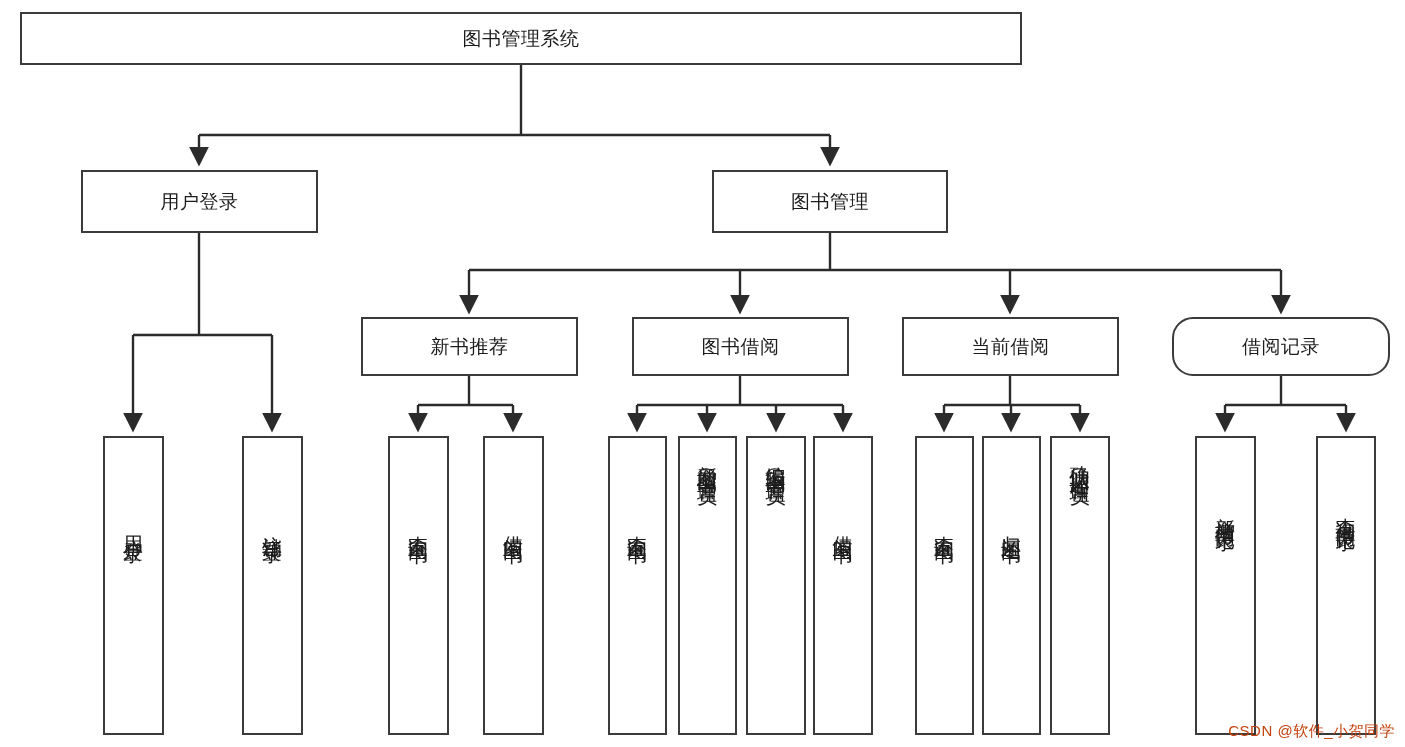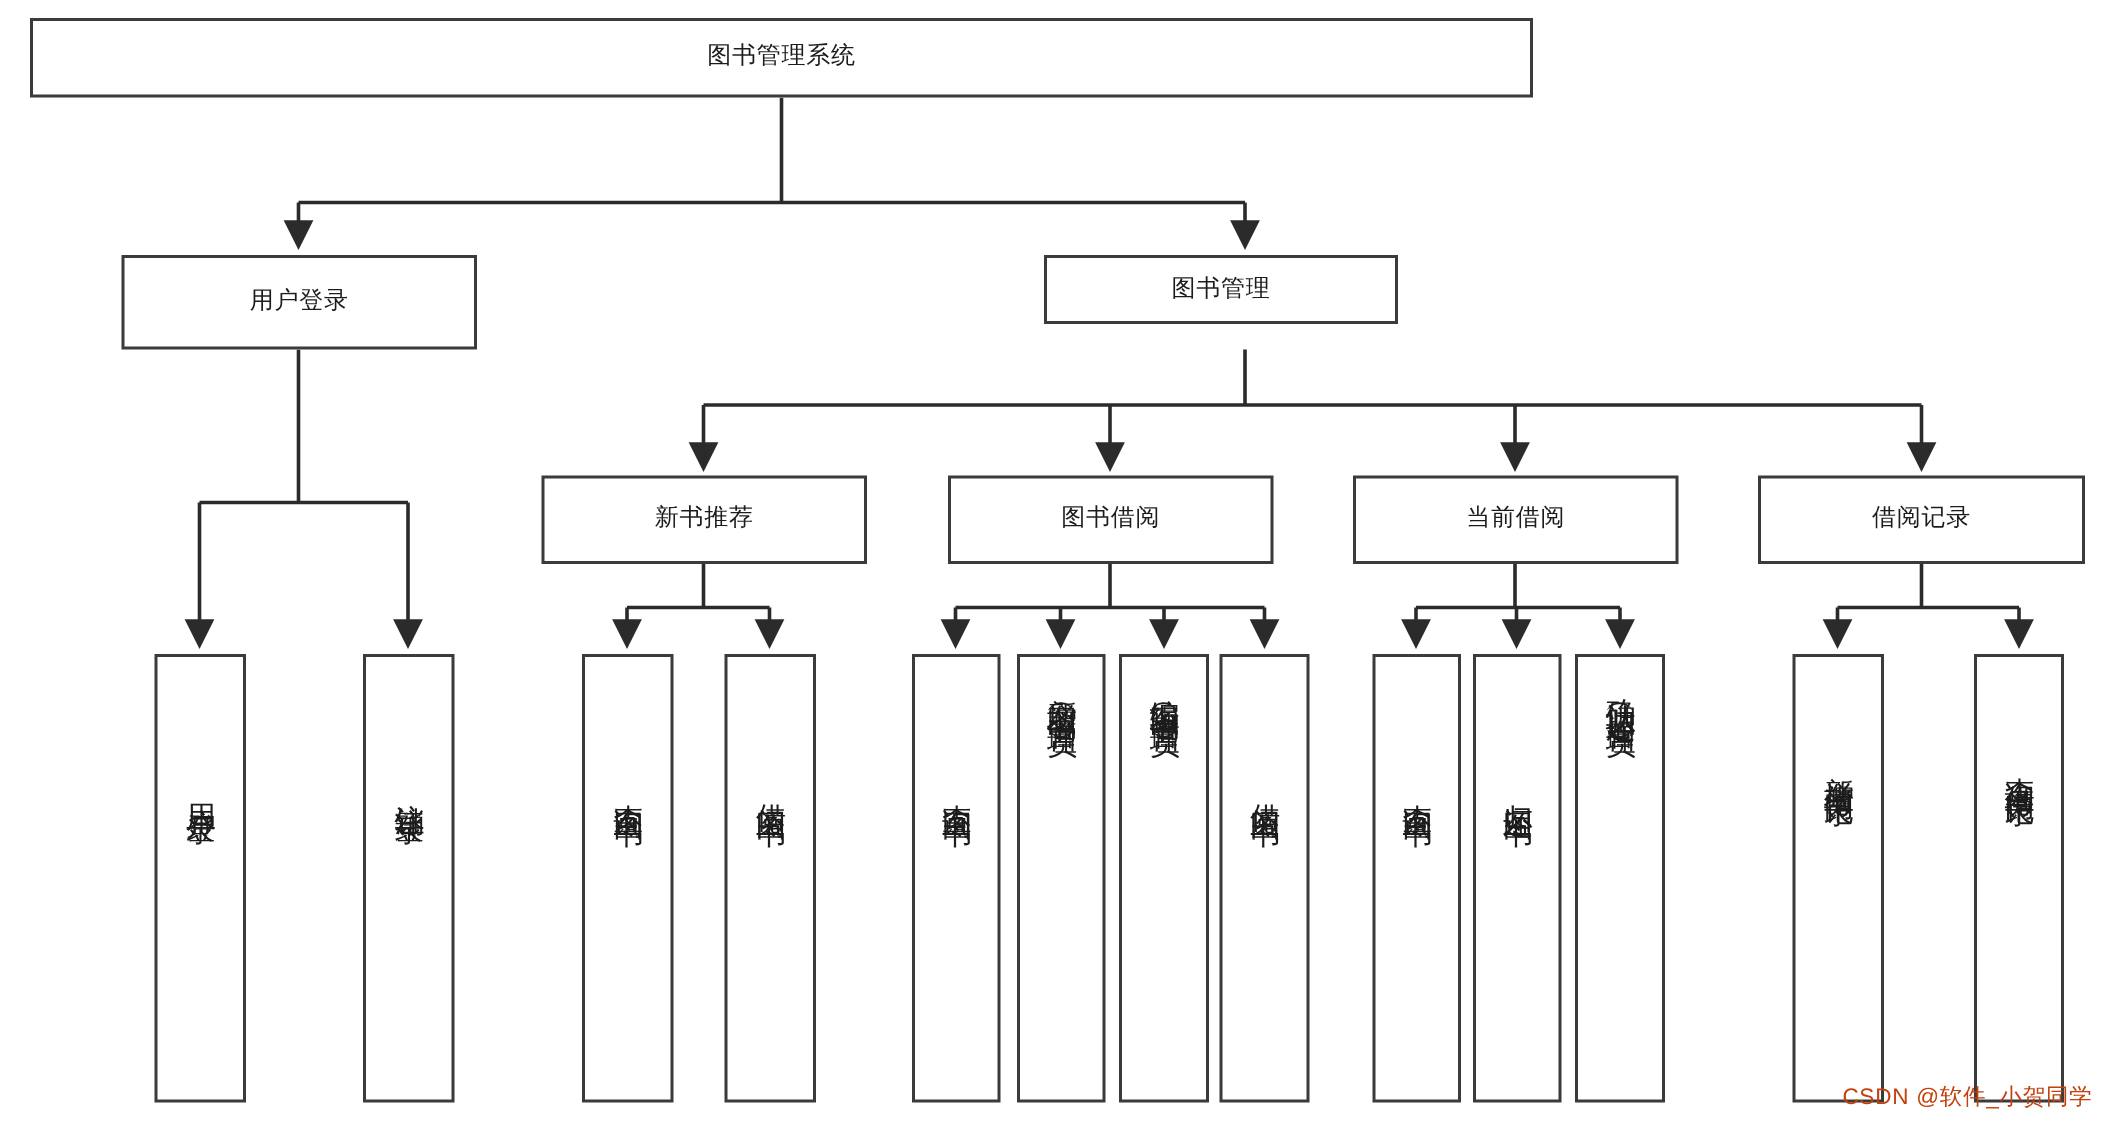--- a/index.html
+++ b/index.html
@@ -30,21 +30,21 @@
     position: absolute;
     box-sizing: border-box;
     background: #ffffff;
     border: 2.2px solid #3b3b3b;
     display: flex;
     align-items: center;
     justify-content: center;
     z-index: 2;
   }
   .node-label {
-    font-size: 16px;
+    font-size: 19px;
     line-height: 1.15;
     color: #1c1c1c;
     letter-spacing: 0.5px;
     white-space: nowrap;
   }
   .node.vertical {
     align-items: flex-start;
     justify-content: center;
     padding-top: 4px;
   }
@@ -132,34 +132,34 @@
     </g>
   </svg>
 
   <div class="node" style="left:20px; top:12px; width:1002px; height:53px;">
     <span class="node-label">图书管理系统</span>
   </div>
 
   <div class="node" style="left:81px; top:170px; width:237px; height:63px;">
     <span class="node-label">用户登录</span>
   </div>
-  <div class="node" style="left:696px; top:170px; width:236px; height:46px;">
+  <div class="node" style="left:712px; top:170px; width:236px; height:63px;">
     <span class="node-label">图书管理</span>
   </div>
 
   <div class="node" style="left:361px; top:317px; width:217px; height:59px;text-align:right;">
     <span class="node-label">新书推荐</span>
   </div>
   <div class="node" style="left:902px; top:317px; width:217px; height:59px;">
     <span class="node-label">当前借阅</span>
   </div>
   <div class="node" style="left:632px; top:317px; width:217px; height:59px;">
     <span class="node-label">图书借阅</span>
   </div>
-  <div class="node" style="left:1172px; top:317px; width:218px; height:59px;">
+  <div class="node" style="left:1172px; top:317px; width:218px; height:59px;border-radius:21px;">
     <span class="node-label">借阅记录</span>
   </div>
 
   <div class="node vertical mid" style="left:103px; top:436px; width:61px; height:299px;">
     <span class="node-label">用户登录</span>
   </div>
   <div class="node vertical mid" style="left:242px; top:436px; width:61px; height:299px;">
     <span class="node-label">注销登录</span>
   </div>
 

